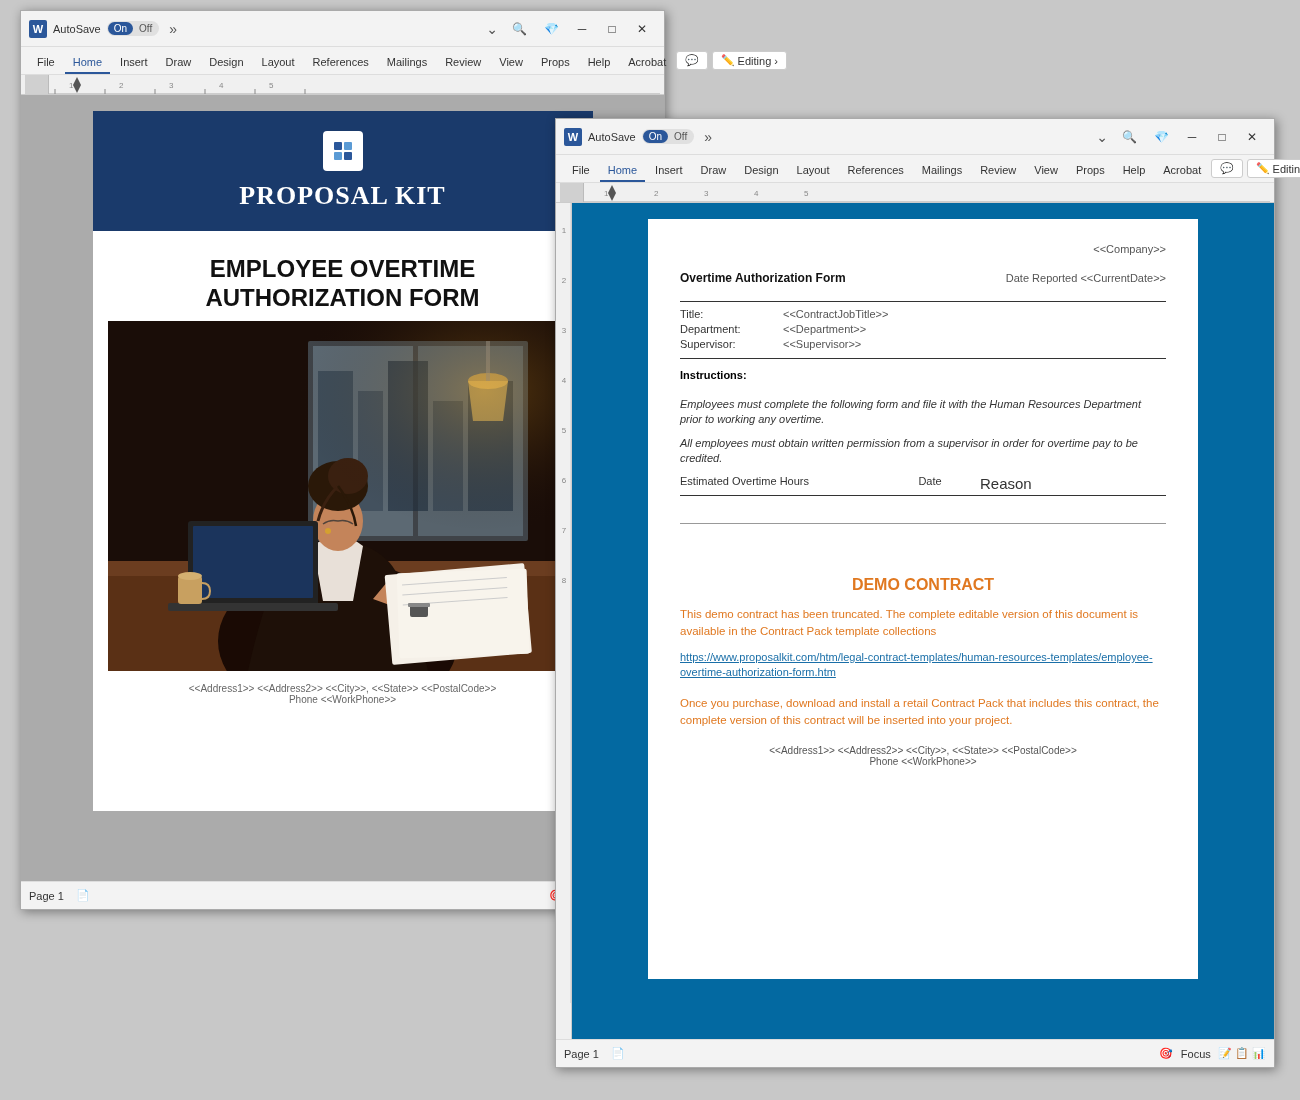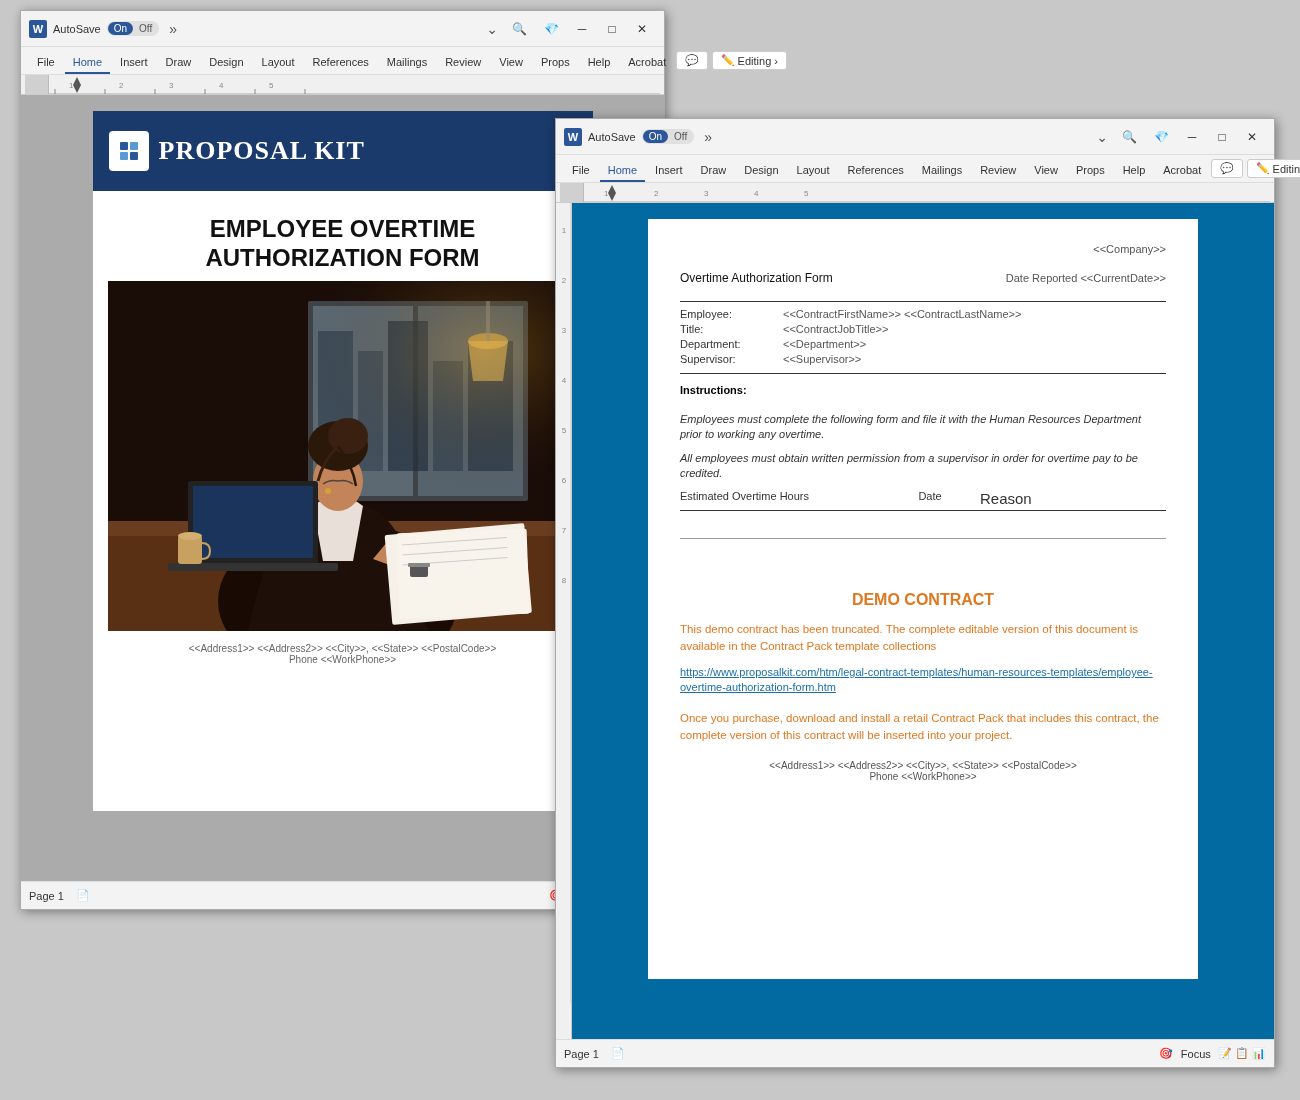--- a/index.html
+++ b/index.html
@@ -223,20 +223,21 @@
       height: 950px;
     }
 
     
     .cover-header {
       background: #1a3a6b;
       padding: 20px 16px;
       display: flex;
       align-items: center;
       gap: 10px;
+      flex-direction: column;
     }
 
     .cover-logo-icon {
       width: 40px;
       height: 40px;
       background: white;
       border-radius: 4px;
       display: flex;
       align-items: center;
       justify-content: center;
@@ -291,21 +292,21 @@
 
     .doc-company-right {
       text-align: right;
       font-size: 11px;
       color: #555;
       margin-bottom: 16px;
     }
 
     .doc-form-title {
       font-size: 12px;
-      font-weight: normal;
+      font-weight: bold;
       color: #111;
       margin-bottom: 4px;
       text-align: center;
     }
 
     .doc-date-line {
       display: flex;
       justify-content: space-between;
       align-items: baseline;
       margin-bottom: 12px;
@@ -715,24 +716,20 @@
           <div class="doc-company-right">&lt;&lt;Company&gt;&gt;</div>
 
           <div class="doc-date-line">
             <span class="doc-form-title">Overtime Authorization Form</span>
             <span style="font-size:11px; color:#555;">Date Reported &lt;&lt;CurrentDate&gt;&gt;</span>
           </div>
 
           <hr class="doc-divider" style="margin-bottom:6px;">
 
           <div class="doc-field-row">
-            <span class="doc-field-label">Employee:</span>
-            <span class="doc-field-value">&lt;&lt;ContractFirstName&gt;&gt; &lt;&lt;ContractLastName&gt;&gt;</span>
-          </div>
-          <div class="doc-field-row">
             <span class="doc-field-label">Title:</span>
             <span class="doc-field-value">&lt;&lt;ContractJobTitle&gt;&gt;</span>
           </div>
           <div class="doc-field-row">
             <span class="doc-field-label">Department:</span>
             <span class="doc-field-value">&lt;&lt;Department&gt;&gt;</span>
           </div>
           <div class="doc-field-row">
             <span class="doc-field-label">Supervisor:</span>
             <span class="doc-field-value">&lt;&lt;Supervisor&gt;&gt;</span>

